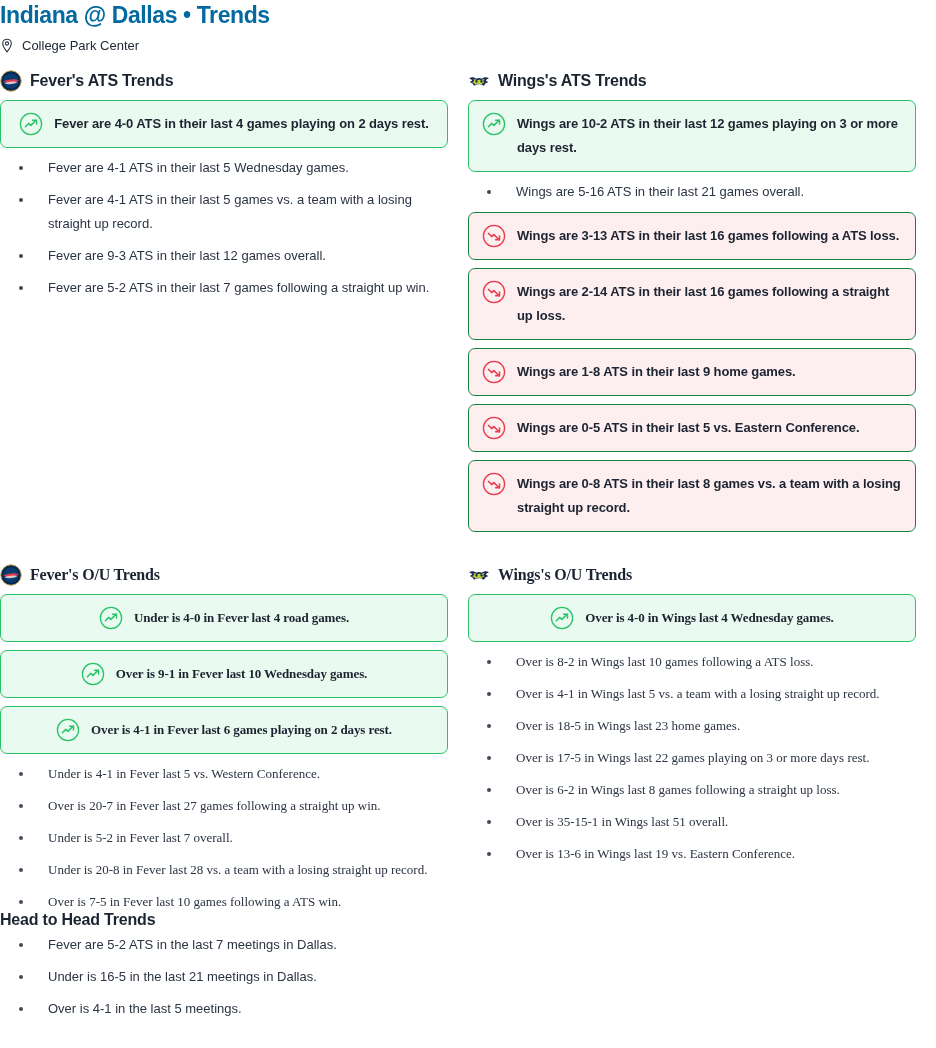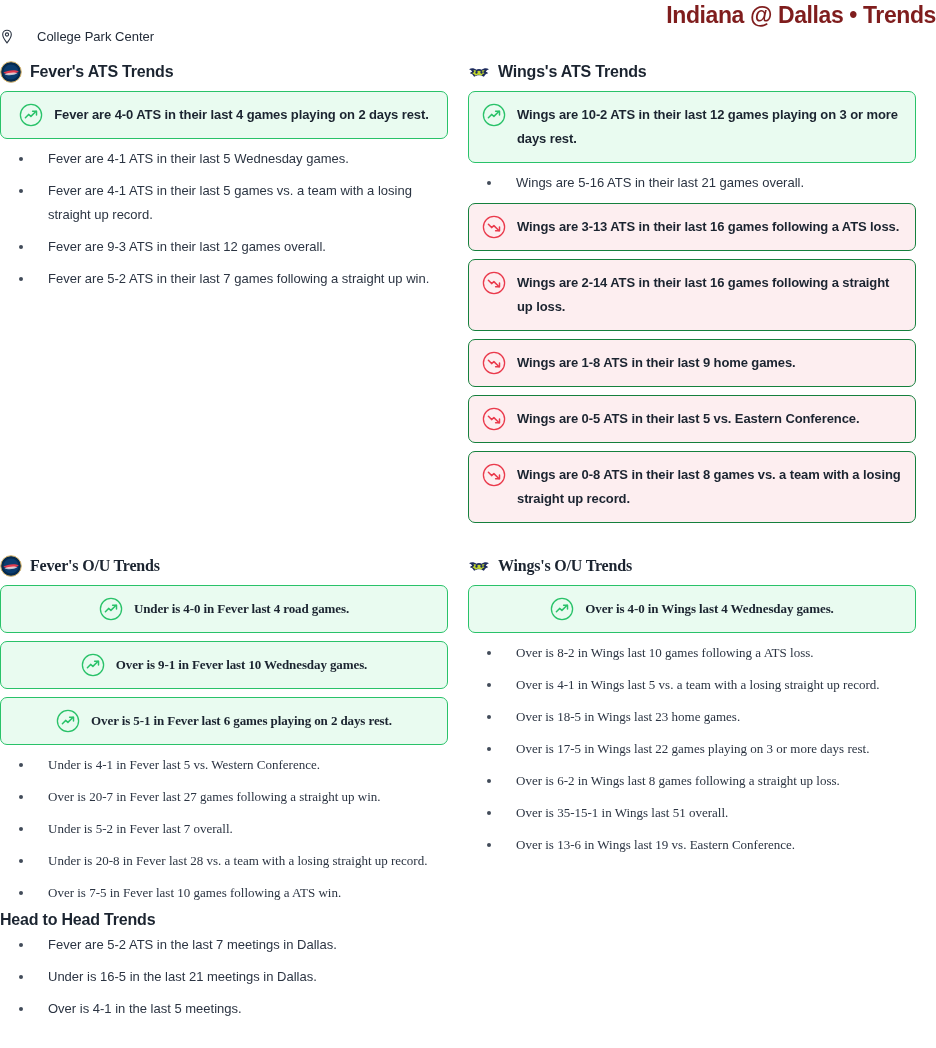--- a/index.html
+++ b/index.html
@@ -11,30 +11,30 @@
     color: #1f2937;
     overflow: hidden;
   }
   .page { width: 936px; height: 1048px; position: relative; padding: 0; }
 
   
   .page-title {
     font-size: 23px;
     font-weight: 700;
     letter-spacing: -0.4px;
-    color: #7f1d1d;
+    color: #0369a1;
     margin: 0;
     padding: 2px 0 0 0;
     line-height: 26px;
-    text-align: right;
   }
   .venue-row {
     display: flex;
     align-items: center;
-    gap: 23px;
+    gap: 8px;
+    margin-top: 9px;
     height: 18px;
   }
   .venue-text {
     font-size: 13px;
     color: #222b38;
     line-height: 18px;
   }
   .pin-icon { display: block; width: 14px; height: 16px; flex: 0 0 14px; }
 
   
@@ -315,21 +315,21 @@
       </div>
 
       <div class="card good">
         <span>
           <svg class="trend-ic" viewBox="0 0 24 24">
             <circle cx="12" cy="12" r="10.6" fill="none" stroke="#29c269" stroke-width="1.3"></circle>
             <polyline points="6.4,14.8 9.6,11.4 11.9,13.4 17.1,8.2" fill="none" stroke="#29c269" stroke-width="1.5" stroke-linecap="round" stroke-linejoin="round"></polyline>
             <polyline points="13.6,8.2 17.5,8.2 17.5,12" fill="none" stroke="#29c269" stroke-width="1.5" stroke-linecap="round" stroke-linejoin="round"></polyline>
           </svg>
         </span>
-        <span class="card-text">Over is 5-1 in Fever last 6 games playing on 2 days rest.</span>
+        <span class="card-text">Over is 4-1 in Fever last 6 games playing on 2 days rest.</span>
       </div>
 
       <div class="list-block">
         <ul class="bullets">
           <li>Under is 4-1 in Fever last 5 vs. Western Conference.</li>
           <li>Over is 20-7 in Fever last 27 games following a straight up win.</li>
           <li>Under is 5-2 in Fever last 7 overall.</li>
           <li>Under is 20-8 in Fever last 28 vs. a team with a losing straight up record.</li>
           <li>Over is 7-5 in Fever last 10 games following a ATS win.</li>
         </ul>

